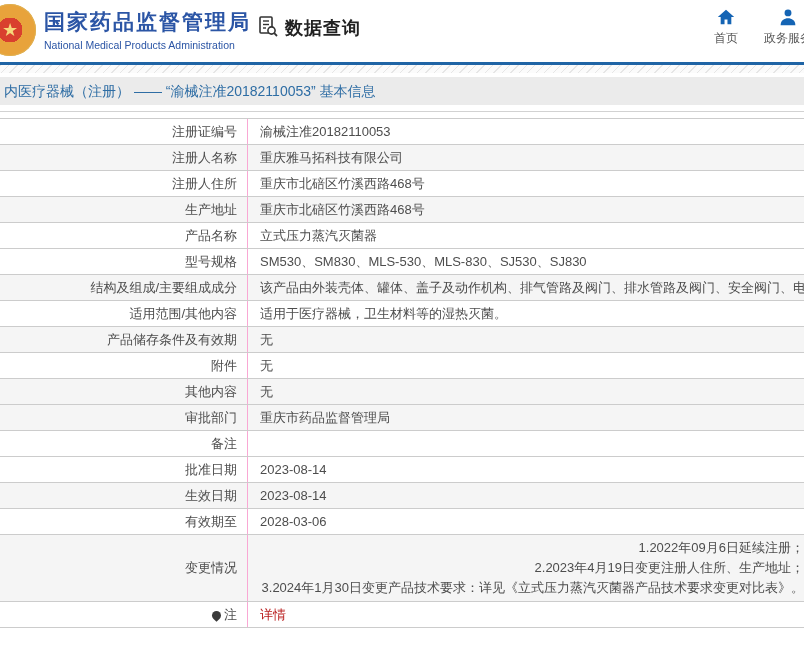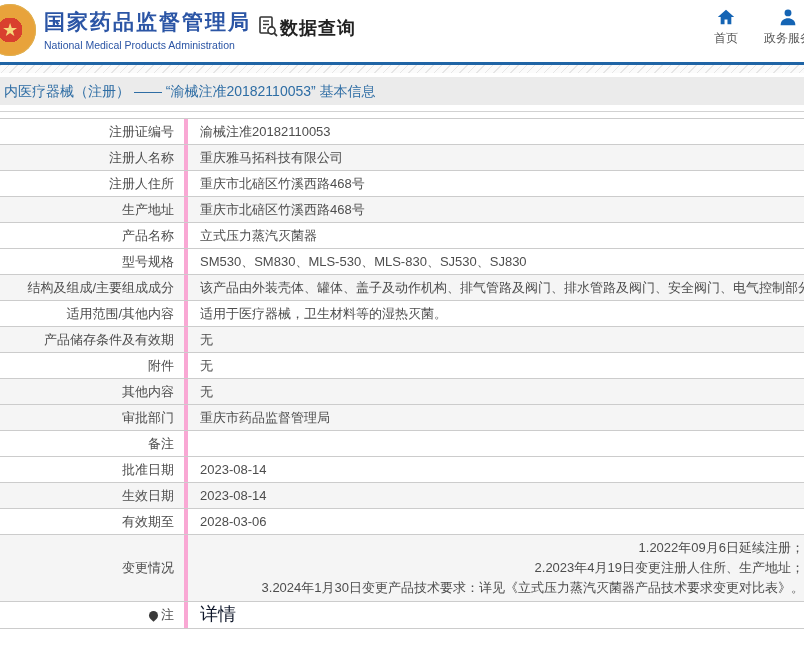--- a/index.html
+++ b/index.html
@@ -9,48 +9,48 @@
 
   
   .header { position:relative; height:62px; background:#fff; }
   .emblem { position:absolute; left:-16px; top:4px; width:52px; height:52px; border-radius:50%;
     background:radial-gradient(circle at 50% 50%, #d9402e 0 34%, #e8a33b 34% 78%, #f3c75c 78% 100%);
     box-shadow:0 0 0 1px #e0b050 inset; display:flex; align-items:center; justify-content:center;
     color:#f6d87a; font-size:18px; }
   .org { position:absolute; left:44px; top:8px; }
   .org-zh { color:#2b55a5; font-size:21px; font-weight:bold; letter-spacing:2px; }
   .org-en { color:#2b55a5; font-size:10.5px; margin-top:3px; }
-  .dq { position:absolute; left:256px; top:14px; display:flex; align-items:center; }
+  .dq { position:absolute; left:256px; top:14px; display:flex; align-items:center; gap:5px; }
   .dq-label { color:#222; font-size:18px; font-weight:600; letter-spacing:1px; }
   .nav-item { position:absolute; top:8px; width:64px; text-align:center; cursor:pointer; }
   .nav-item .nav-label { color:#555; font-size:12px; margin-top:0; }
   .nav-home { left:694px; }
   .nav-gov { left:756px; }
 
   
   .blue-rule { height:3px; background:#1f64a5; }
   .hatch { height:8px;
     background:repeating-linear-gradient(135deg,#e6e6e6 0 1px,#fbfbfb 1px 6px); }
   .titlebar { margin-top:4px; height:28px; line-height:28px; background:#ebebeb;
     color:#2e6da4; font-size:14px; padding-left:4px; }
   .title-rule { margin-top:6px; height:1px; background:#d2d2d2; }
 
   
   .info-table { margin-top:6px; border-top:1px solid #cccccc; width:804px; }
   .trow { display:flex; border-bottom:1px solid #cccccc; background:#fff; }
   .trow.alt { background:#f5f5f5; }
-  .tlabel { width:188px; min-height:25px; line-height:25px; text-align:right;
-    padding-right:10px; color:#4d4d4d; font-size:13px; border-right:4px solid #f9a8d4;
+  .tlabel { width:248px; min-height:25px; line-height:25px; text-align:right;
+    padding-right:10px; color:#4d4d4d; font-size:13px; border-right:1px solid #f9a8d4;
     flex-shrink:0; }
   .tvalue { flex:1; min-height:25px; line-height:25px; padding-left:12px;
     color:#4d4d4d; font-size:13px; white-space:nowrap; overflow:hidden; }
   .trow.multi .tlabel, .trow.multi .tvalue { line-height:20px; padding-top:3px; padding-bottom:3px; }
   .trow.multi .tlabel { display:flex; align-items:center; justify-content:flex-end; }
   .vline { line-height:20px;text-align:right; }
-  .detail-link { color:#0f172a; text-decoration:none; font-size:18px; }
+  .detail-link { color:#b91c1c; text-decoration:none; font-size:13px; }
   .pin { display:inline-block; width:9px; height:9px; background:#3a3a3a;
     border-radius:50% 50% 50% 0; transform:rotate(-45deg); margin-right:3px;
     position:relative; top:1px; }
 </style>
 </head>
 <body>
 
 <div class="page">
 
   <div class="header">

